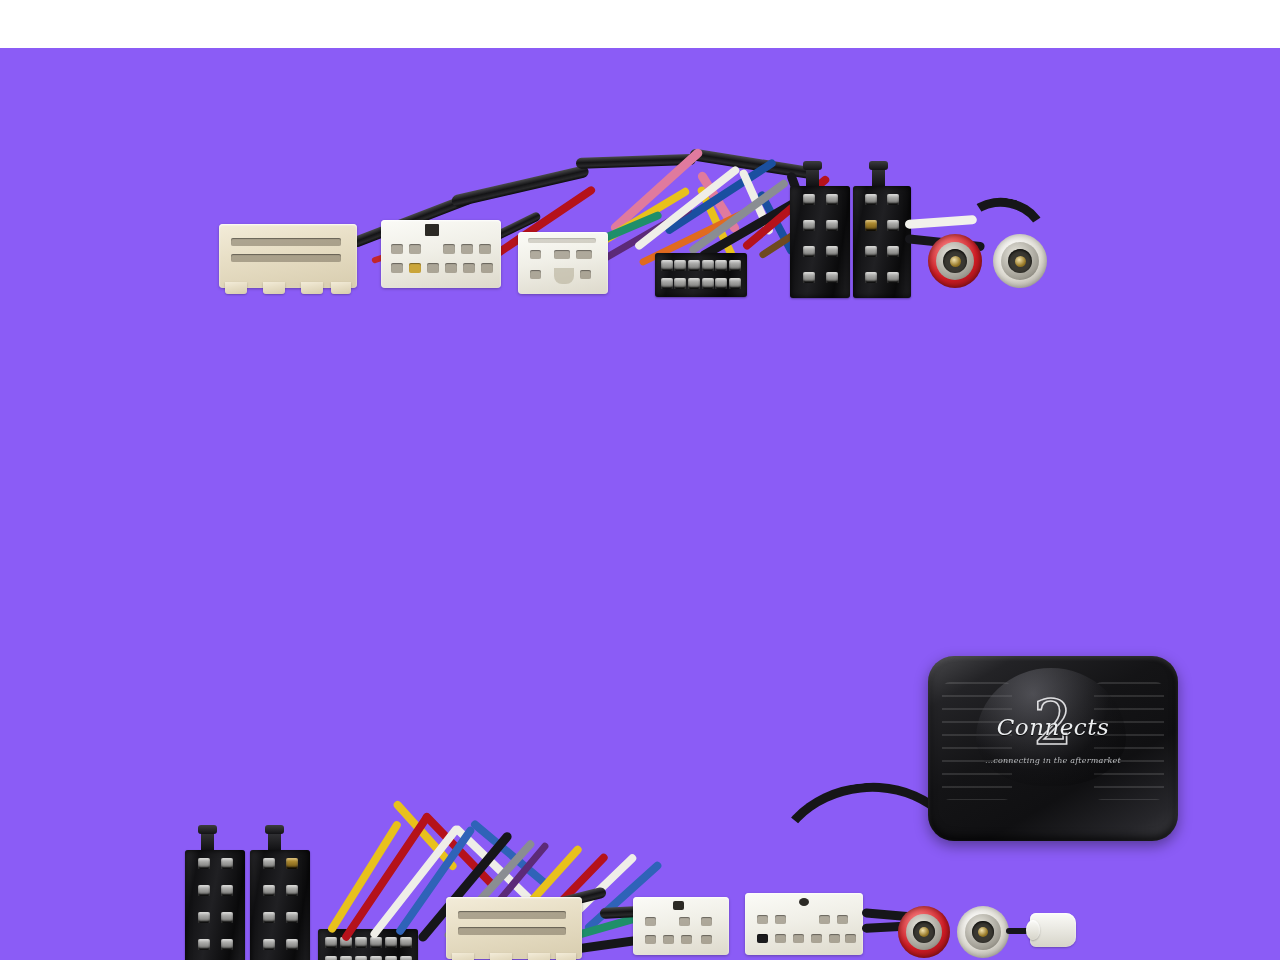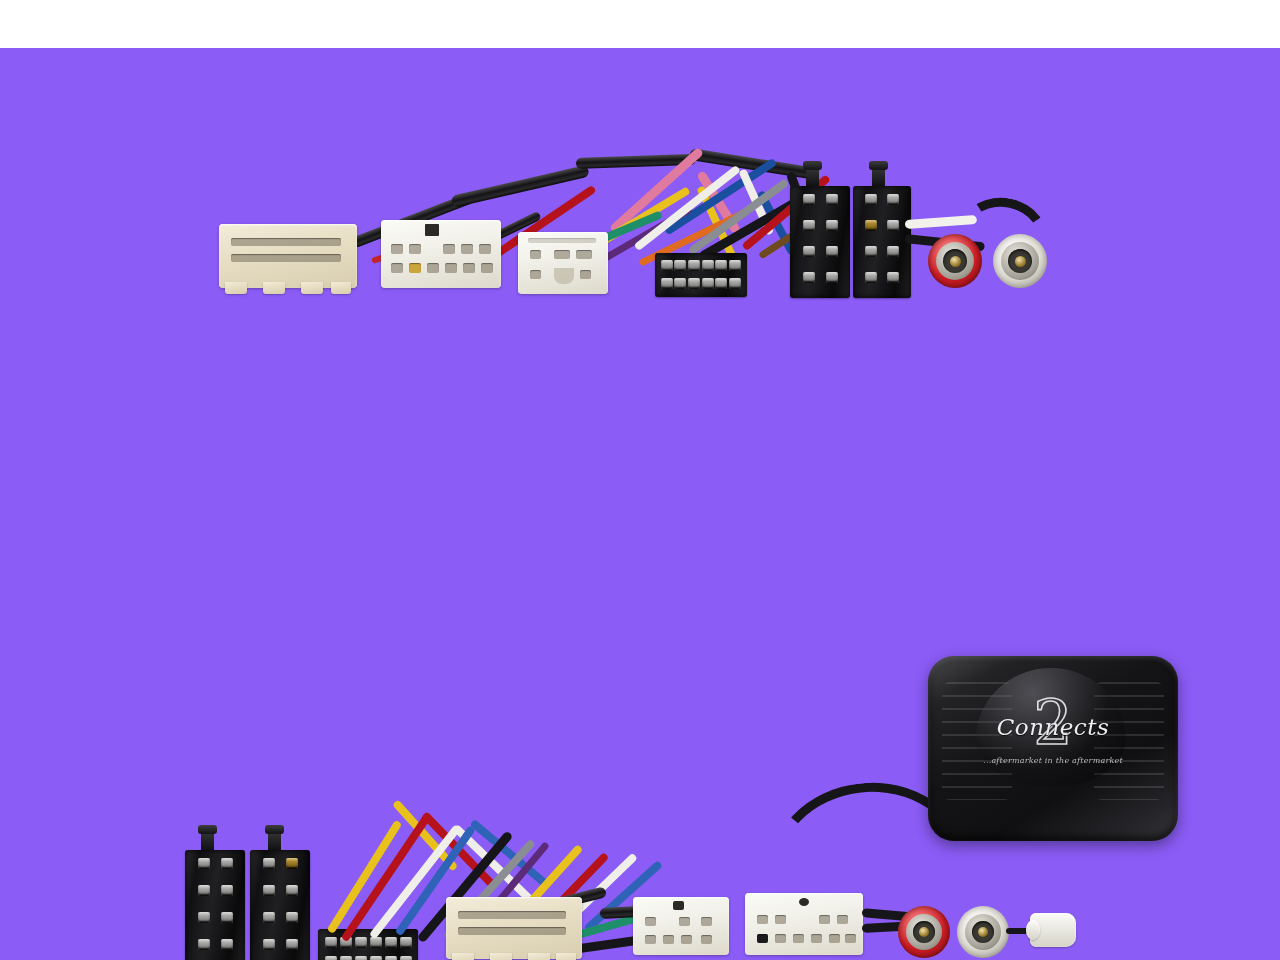--- a/index.html
+++ b/index.html
@@ -382,17 +382,17 @@
     
   </div>
 
   <div class="box" style="left:928px;top:608px;width:250px;height:185px;">
     <div class="ribs"></div>
     <div class="ribs r"></div>
     <div class="dome" style="left:48px;top:12px;width:150px;height:118px;"></div>
     <div class="logo" style="top:38px;height:80px;">
       <div class="word">Connects</div>
       <div class="two">2</div>
-      <div class="tag">...aftermarket in the aftermarket</div>
+      <div class="tag">...connecting in the aftermarket</div>
     </div>
   </div>
 
 </div>
 
 </body></html>

